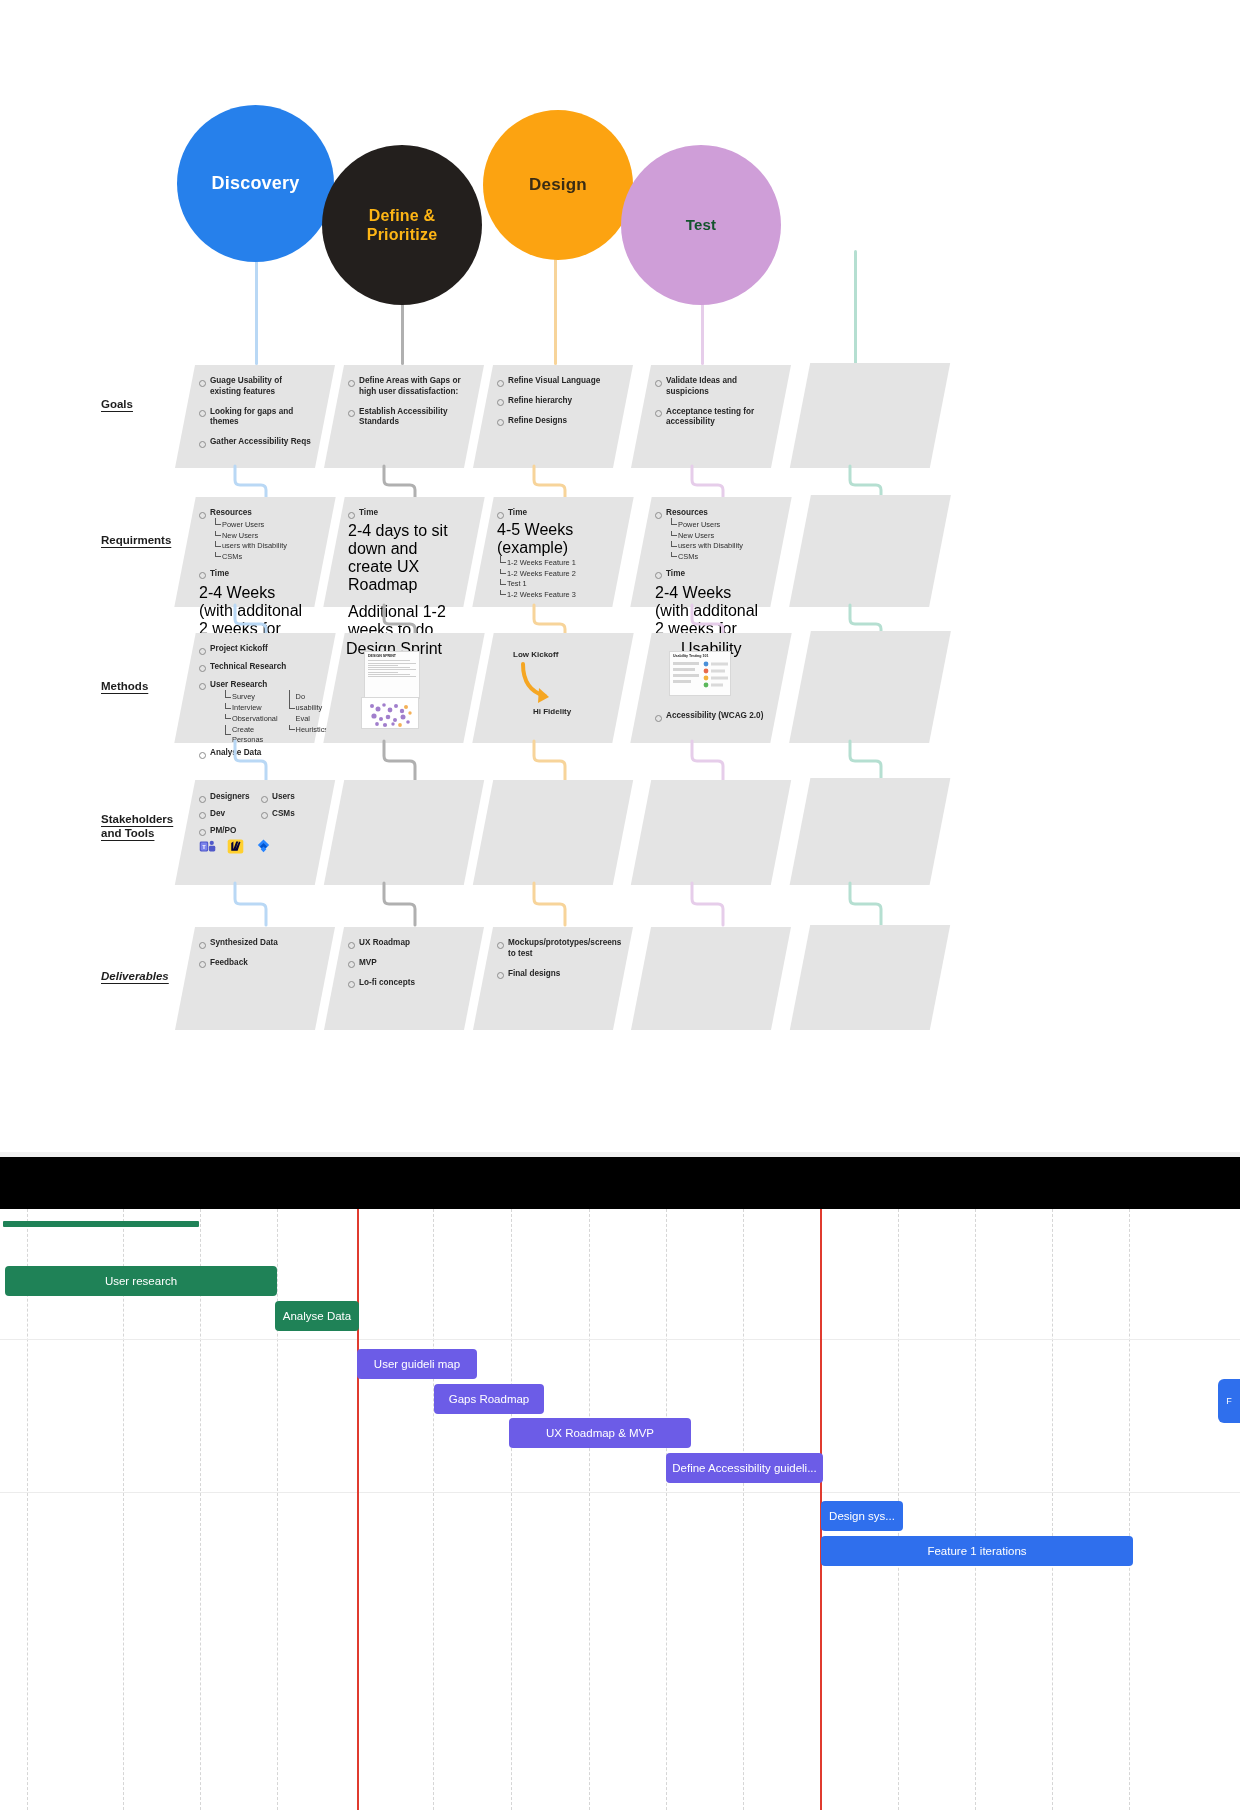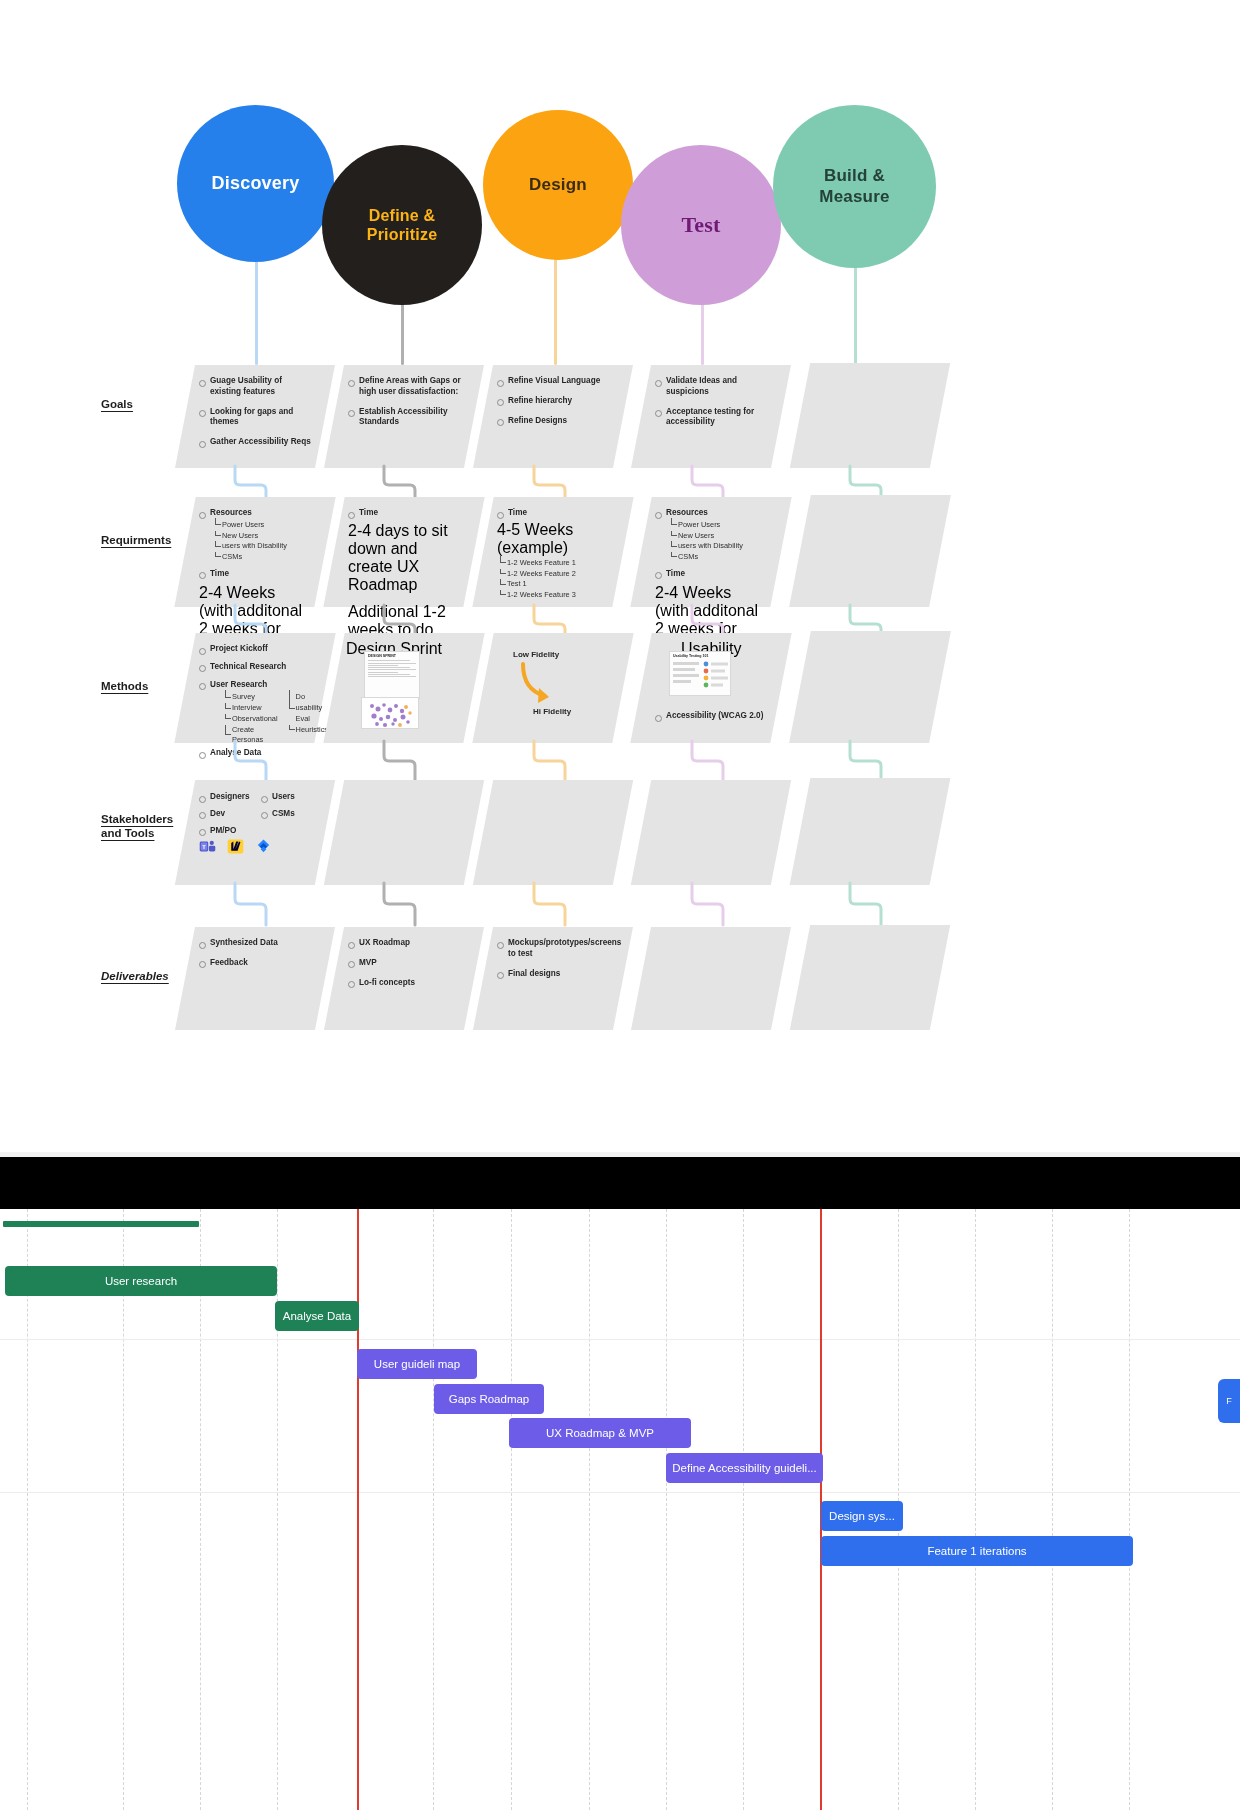--- a/index.html
+++ b/index.html
@@ -133,25 +133,22 @@
 
     <div class="phase-circle" style="left:177px; top:105px; width:157px; height:157px; background:#2680eb; color:#ffffff; font-size:18px;">
       <span>Discovery</span>
     </div>
     <div class="phase-circle" style="left:322px; top:145px; width:160px; height:160px; background:#231f1d; color:#fdb515; font-size:16px; padding:0 22px;">
       <span>Define &amp; Prioritize</span>
     </div>
     <div class="phase-circle" style="left:483px; top:110px; width:150px; height:150px; background:#fca311; color:#3a2c14; font-size:17px;">
       <span>Design</span>
     </div>
-    <div class="phase-circle" style="left:621px; top:145px; width:160px; height:160px; background:#cf9ed8; color:#701a75; font-size:22px;font-family:Liberation Serif, serif;">
+    <div class="phase-circle" style="left:621px; top:145px; width:160px; height:160px; background:#cf9ed8; color:#14532d; font-size:15px;">
       <span>Test</span>
-    </div>
-    <div class="phase-circle" style="left:773px; top:105px; width:163px; height:163px; background:#7fcbb2; color:#24413a; font-size:17px; padding:0 24px;">
-      <span>Build &amp; Measure</span>
     </div>
 
     <div class="row-label" style="left:101px; top:397px;text-decoration:underline;">Goals</div>
     <div class="row-label" style="left:101px; top:533px;">Requirments</div>
     <div class="row-label" style="left:101px; top:679px;">Methods</div>
     <div class="row-label" style="left:101px; top:812px; width:90px;">
       <span>Stakeholders and Tools</span>
     </div>
     <div class="row-label" style="left:101px; top:969px;font-style:italic;">Deliverables</div>
 
@@ -390,21 +387,21 @@
                 <circle cx="38" cy="27" r="1.9"></circle>
             </g>
           </svg>
         </div>
       </div>
     </div>
 
     <div class="cell" style="left:483px; top:633px; width:140px; height:110px;">
       <div class="cell-inner"></div>
     </div>
-    <div class="lofi-label" style="left:513px; top:650px;">Low Fidelity</div>
+    <div class="lofi-label" style="left:513px; top:650px;">Low Kickoff</div>
     <div class="lofi-label" style="left:533px; top:707px;">Hi Fidelity</div>
     <div class="conn" style="left:519px; top:662px;">
       <svg width="50" height="48">
         <path d="M4 2 Q4 28 26 34" stroke="#f5a623" stroke-width="4" fill="none" stroke-linecap="round"></path>
         <path d="M20 26 L30 35 L19 41 Z" fill="#f5a623"></path>
       </svg>
     </div>
 
     <div class="cell" style="left:641px; top:633px; width:140px; height:110px;">
       <div class="cell-inner" style="padding-top:7px;">

